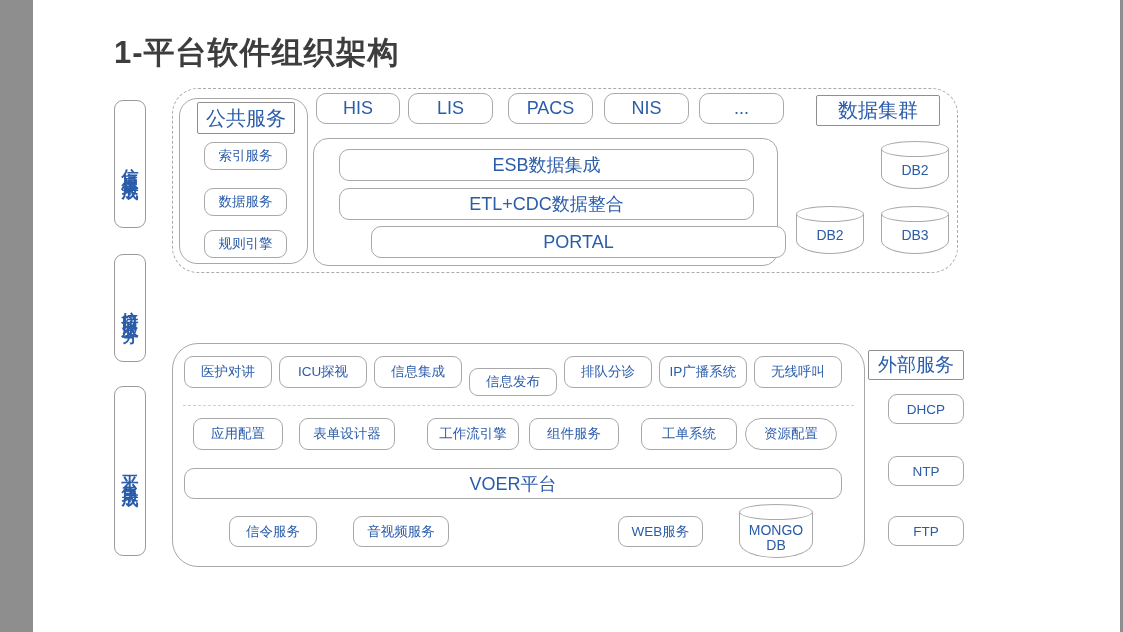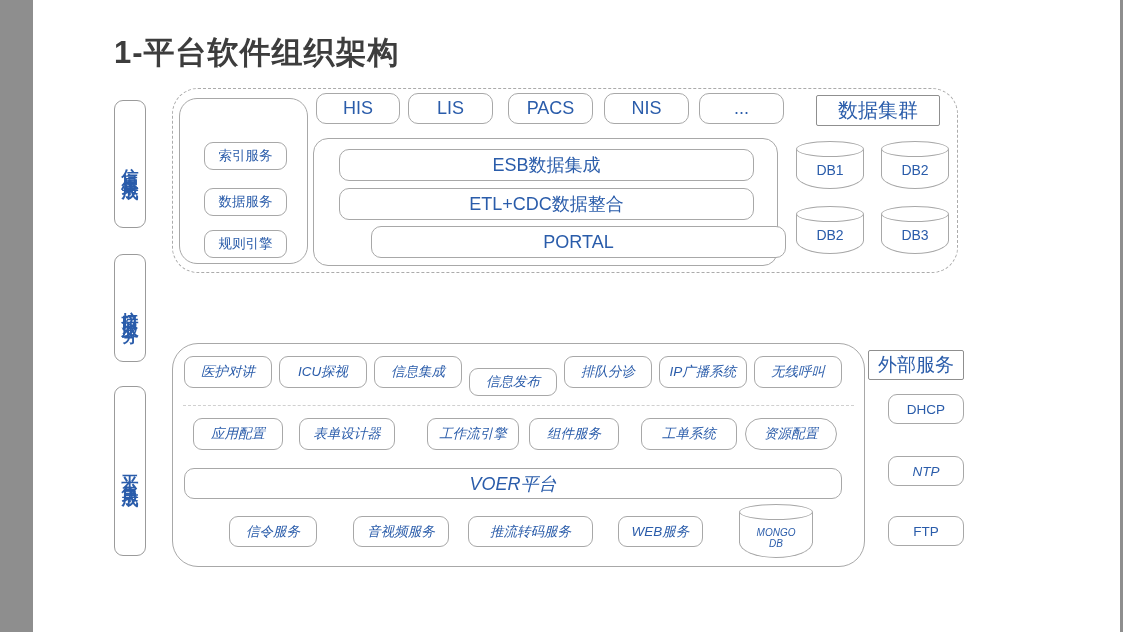--- a/index.html
+++ b/index.html
@@ -21,81 +21,77 @@
   .labelbox{position:absolute;box-sizing:border-box;border:1.5px solid #8f8f8f;border-radius:2px;background:#fff;
         display:flex;align-items:center;justify-content:center;color:#2a5caa;font-size:20px;white-space:nowrap;}
   .divider{position:absolute;left:10px;right:10px;border-top:1.6px dashed #d0d0d0;}
   .cyl{position:absolute;}
   .cyl .body{position:absolute;left:0;top:8px;right:0;bottom:0;border:1.5px solid #a8a8a8;border-top:none;
         border-radius:0 0 50% 50%/0 0 34% 34%;background:#fff;box-sizing:border-box;}
   .cyl .top{position:absolute;left:0;top:0;right:0;height:16px;border:1.5px solid #a8a8a8;border-radius:50%;
         background:#fff;box-sizing:border-box;}
   .cyl .lbl{position:absolute;left:0;right:0;top:12px;bottom:0;display:flex;align-items:center;justify-content:center;
         color:#2a5caa;font-size:14px;text-align:center;line-height:1.1;}
-  .cyl.mongo .lbl{font-size:10px;top:14px;white-space:normal;padding:0 12px;}
+  .cyl.mongo .lbl{font-size:14px;top:14px;white-space:normal;padding:0 12px;}
 </style>
 </head>
 <body>
 
 <div class="stage">
   <div class="letterbox lb-left"></div>
   <div class="letterbox lb-right"></div>
 
   <div class="title">1-平台软件组织架构</div>
 
   <div class="vlabel" style="top:100px;height:128px;">信息集成</div>
   <div class="vlabel" style="top:254px;height:108px;">接口服务</div>
   <div class="vlabel" style="top:386px;height:170px;">平台集成</div>
 
   <div class="dashedbox" style="left:172px;top:88px;width:786px;height:185px;border-radius:26px;">
 
     <div class="solidbox" style="left:6px;top:9px;width:129px;height:166px;border-radius:18px;">
+      <div class="labelbox" style="left:17px;top:3px;width:98px;height:32px;">公共服务</div>
       <div class="pill" style="left:24px;top:43px;width:83px;height:28px;">索引服务</div>
       <div class="pill" style="left:24px;top:89px;width:83px;height:28px;">数据服务</div>
       <div class="pill" style="left:24px;top:131px;width:83px;height:28px;">规则引擎</div>
     </div>
 
     <div class="pill lg" style="left:143px;top:4px;width:84px;height:31px;">HIS</div>
     <div class="pill lg" style="left:235px;top:4px;width:85px;height:31px;">LIS</div>
     <div class="pill lg" style="left:335px;top:4px;width:85px;height:31px;">PACS</div>
     <div class="pill lg" style="left:431px;top:4px;width:85px;height:31px;">NIS</div>
     <div class="pill lg" style="left:526px;top:4px;width:85px;height:31px;">...</div>
 
     <div class="solidbox" style="left:140px;top:49px;width:465px;height:128px;border-radius:15px;text-align:center;">
       <div class="pill lg" style="left:25px;top:10px;width:415px;height:32px;">ESB数据集成</div>
       <div class="pill lg" style="left:25px;top:49px;width:415px;height:32px;">ETL+CDC数据整合</div>
       <div class="pill lg" style="left:25px;top:87px;width:415px;height:32px;margin-left:32px;">PORTAL</div>
     </div>
 
     <div class="labelbox" style="left:643px;top:6px;width:124px;height:31px;">数据集群</div>
 
-    <div class="cyl" style="left:623px;top:52px;width:68px;height:48px;">
-      <div class="body"></div>
-      <div class="top"></div>
-      <div class="lbl">DB1</div>
-    </div>
     <div class="cyl" style="left:708px;top:52px;width:68px;height:48px;">
       <div class="body"></div>
       <div class="top"></div>
       <div class="lbl">DB2</div>
     </div>
     <div class="cyl" style="left:623px;top:117px;width:68px;height:48px;">
       <div class="body"></div>
       <div class="top"></div>
       <div class="lbl">DB2</div>
     </div>
     <div class="cyl" style="left:708px;top:117px;width:68px;height:48px;">
       <div class="body"></div>
       <div class="top"></div>
       <div class="lbl">DB3</div>
     </div>
   </div>
 
 
-  <div class="solidbox" style="left:172px;top:343px;width:693px;height:224px;border-radius:26px;font-style:italic;">
+  <div class="solidbox" style="left:172px;top:343px;width:693px;height:224px;border-radius:26px;">
 
     <div class="pill" style="left:11px;top:12px;width:88px;height:32px;">医护对讲</div>
     <div class="pill" style="left:106px;top:12px;width:88px;height:32px;">ICU探视</div>
     <div class="pill" style="left:201px;top:12px;width:88px;height:32px;">信息集成</div>
     <div class="pill" style="left:296px;top:24px;width:88px;height:28px;">信息发布</div>
     <div class="pill" style="left:391px;top:12px;width:88px;height:32px;">排队分诊</div>
     <div class="pill" style="left:486px;top:12px;width:88px;height:32px;">IP广播系统</div>
     <div class="pill" style="left:581px;top:12px;width:88px;height:32px;">无线呼叫</div>
 
     <div class="divider" style="top:61px;"></div>
@@ -104,27 +100,26 @@
     <div class="pill" style="left:126px;top:74px;width:96px;height:32px;">表单设计器</div>
     <div class="pill" style="left:254px;top:74px;width:92px;height:32px;">工作流引擎</div>
     <div class="pill" style="left:356px;top:74px;width:90px;height:32px;">组件服务</div>
     <div class="pill" style="left:468px;top:74px;width:96px;height:32px;">工单系统</div>
     <div class="pill" style="left:572px;top:74px;width:92px;height:32px;border-radius:16px;">资源配置</div>
 
     <div class="pill lg" style="left:11px;top:124px;width:658px;height:31px;">VOER平台</div>
 
     <div class="pill" style="left:56px;top:172px;width:88px;height:31px;">信令服务</div>
     <div class="pill" style="left:180px;top:172px;width:96px;height:31px;">音视频服务</div>
-    <div class="pill" style="left:295px;top:172px;width:125px;height:31px;">推流转码服务</div>
     <div class="pill" style="left:445px;top:172px;width:85px;height:31px;">WEB服务</div>
 
     <div class="cyl mongo" style="left:566px;top:160px;width:74px;height:54px;">
       <div class="body"></div>
       <div class="top"></div>
       <div class="lbl">MONGO DB</div>
     </div>
   </div>
 
   <div class="labelbox" style="left:868px;top:350px;width:96px;height:30px;font-size:19px;">外部服务</div>
   <div class="pill" style="left:888px;top:394px;width:76px;height:30px;">DHCP</div>
-  <div class="pill" style="left:888px;top:456px;width:76px;height:30px;font-style:italic;">NTP</div>
+  <div class="pill" style="left:888px;top:456px;width:76px;height:30px;">NTP</div>
   <div class="pill" style="left:888px;top:516px;width:76px;height:30px;">FTP</div>
 </div>
 
 </body></html>

